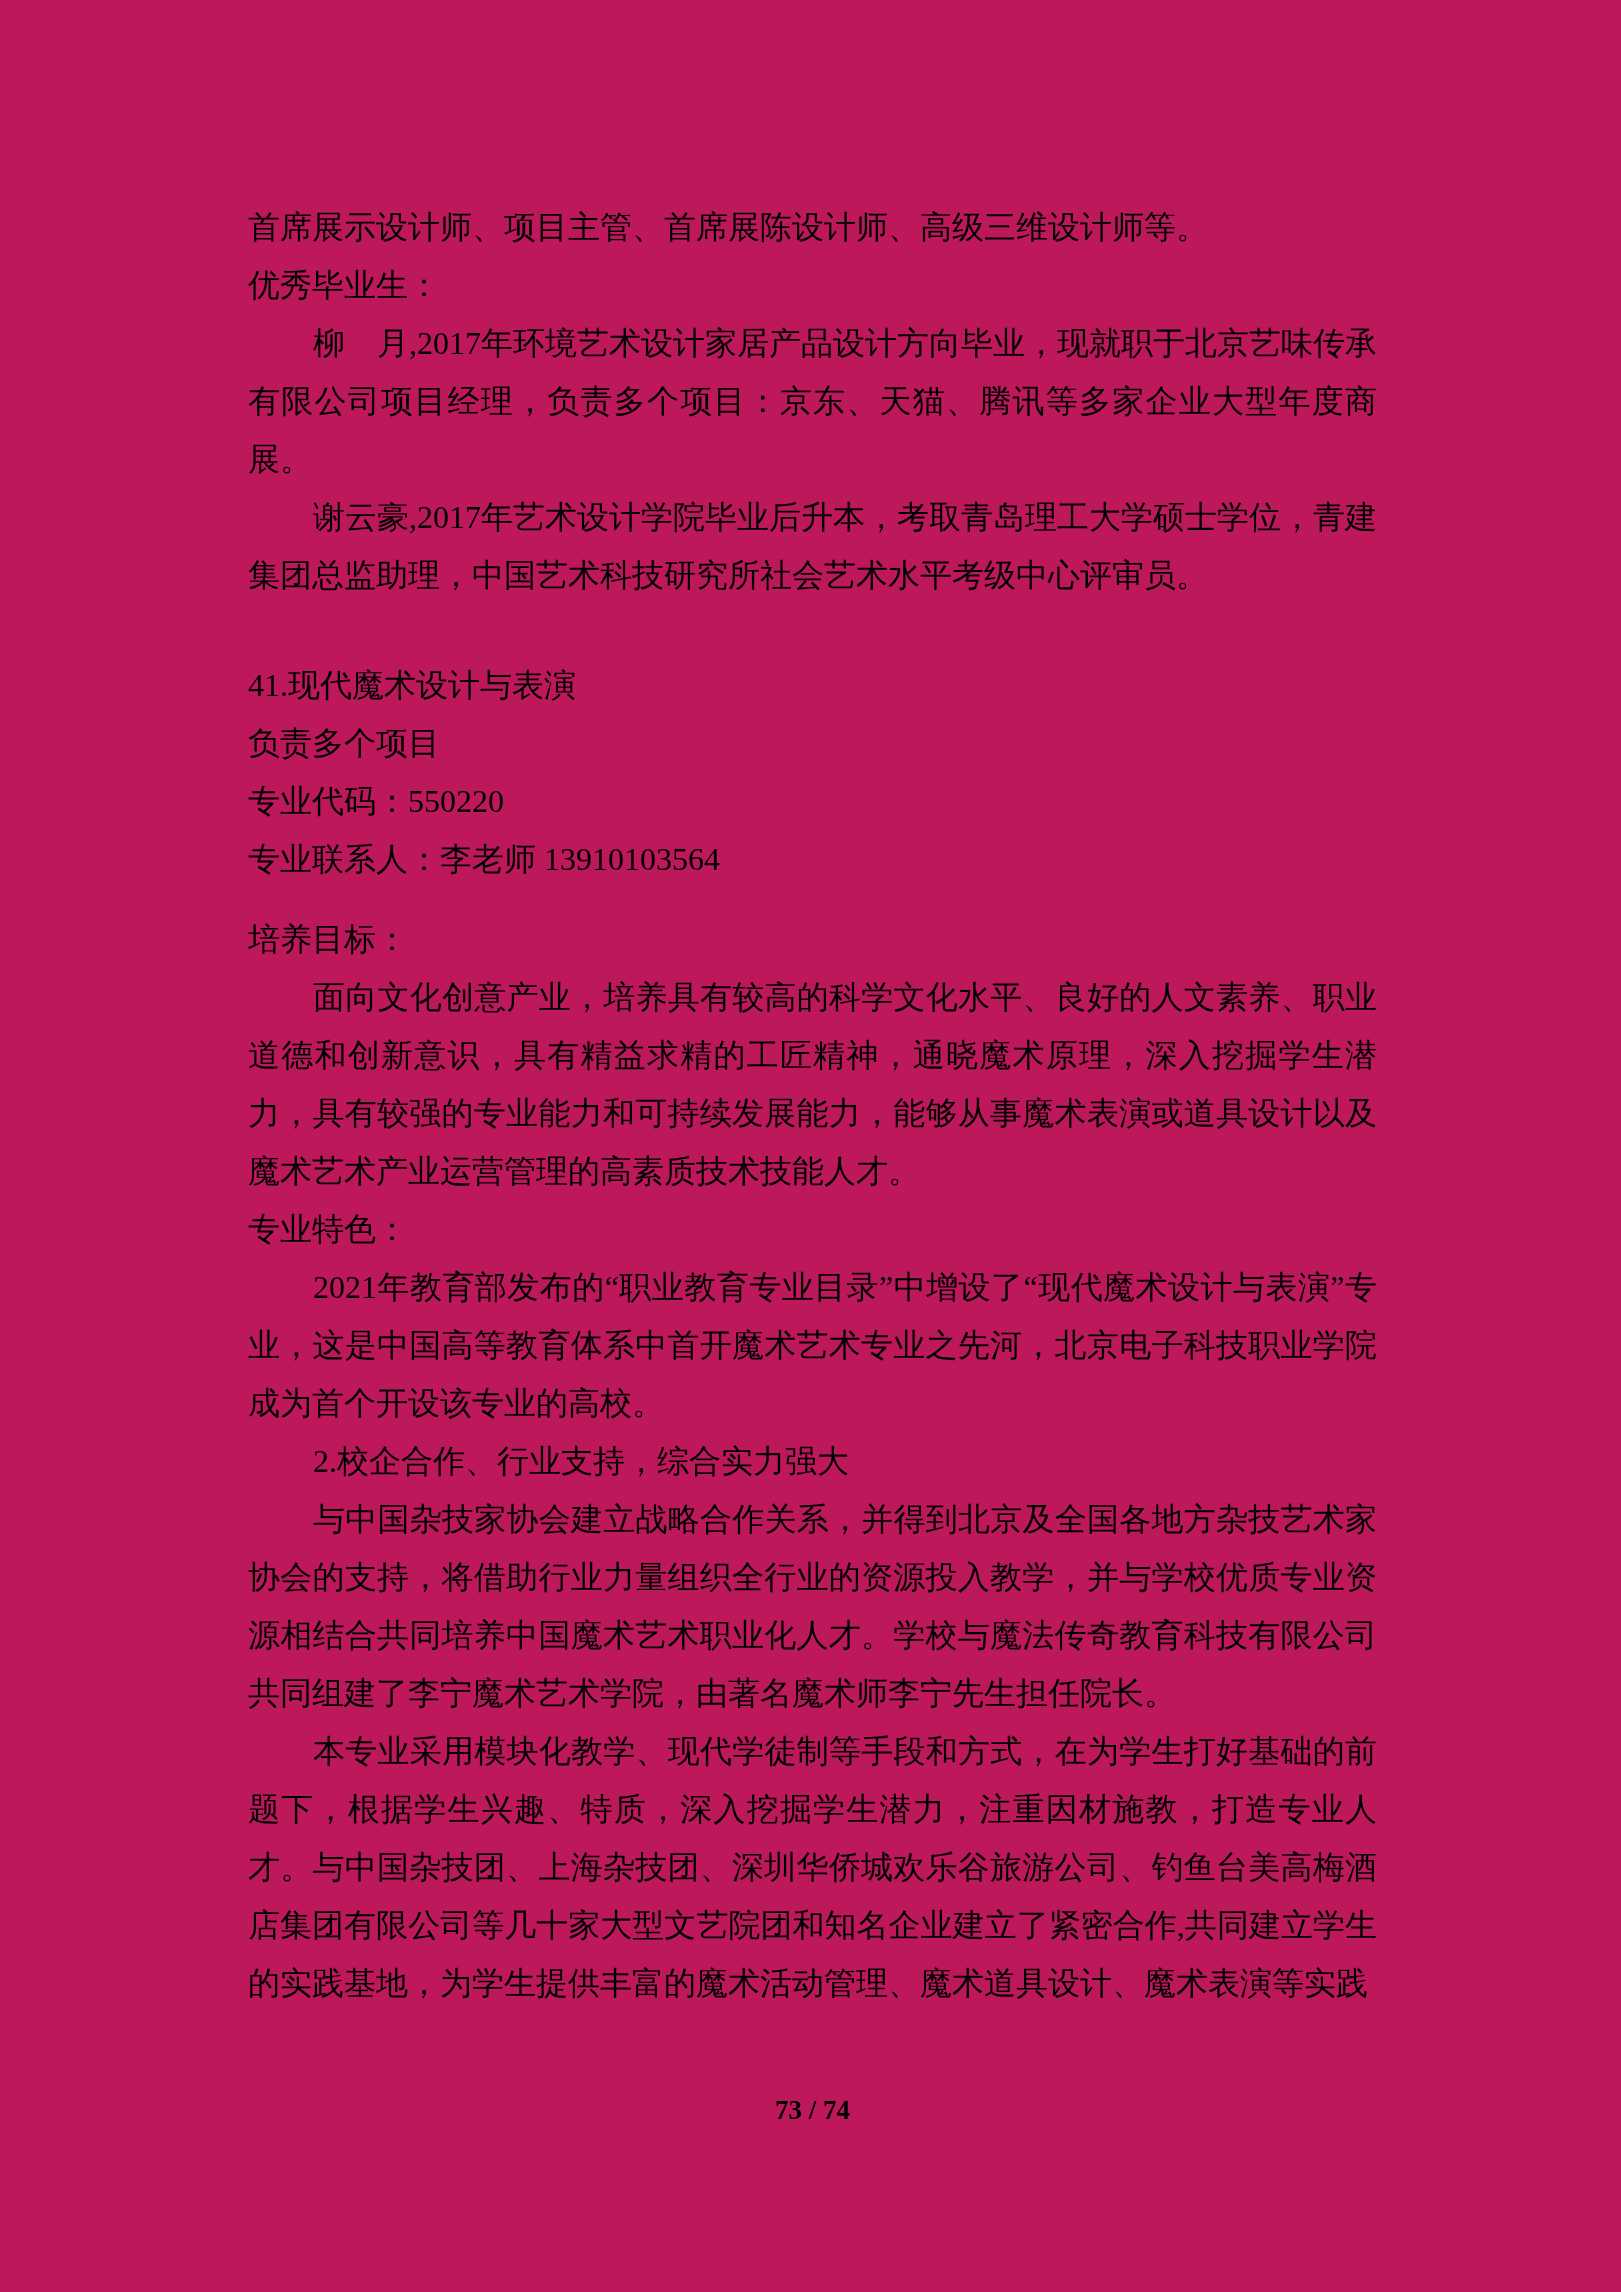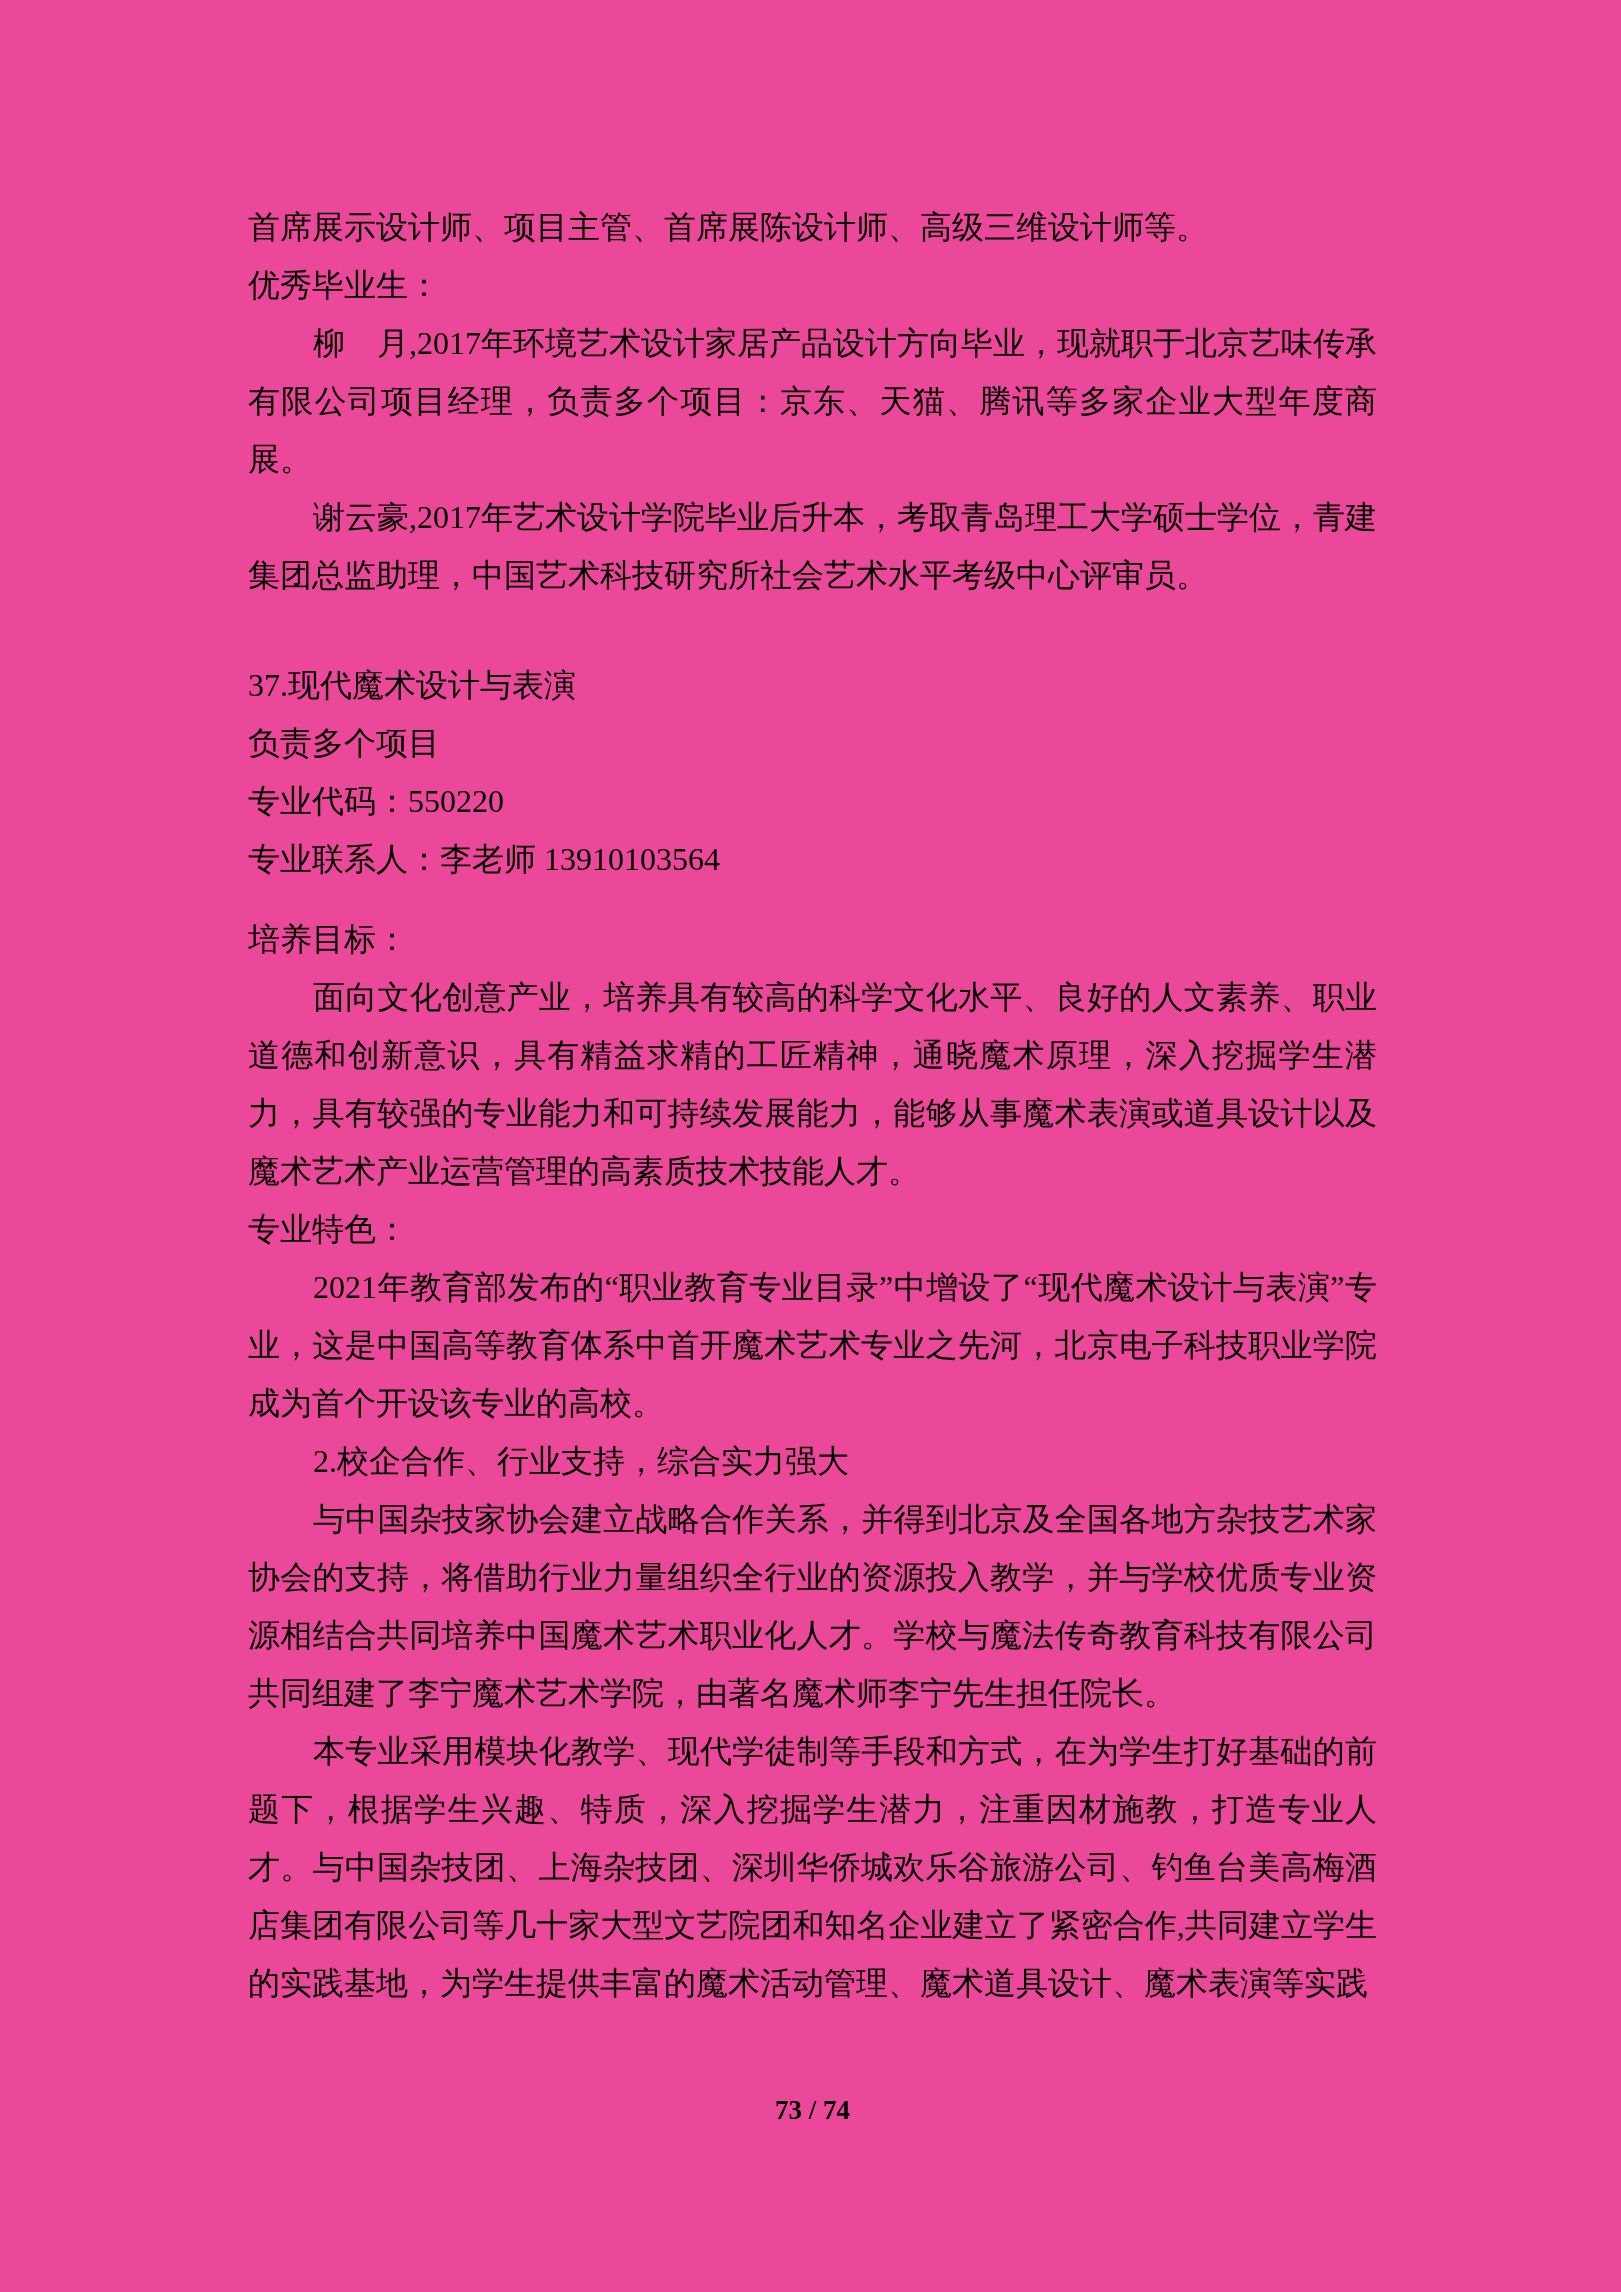--- a/index.html
+++ b/index.html
@@ -4,21 +4,21 @@
 <style>
   html, body { margin: 0; padding: 0; }
   body {
     width: 1621px;
     height: 2293px;
     position: relative;
     background: #ffffff;
     color: #000000;
     font-family: "Liberation Serif", "DejaVu Serif", serif;
   }
-  .page { position: absolute; inset: 0; background: #ec4899; }
+  .page { position: absolute; inset: 0; background: #be185d; }
   .content {
     position: absolute;
     left: 248px;
     top: 198px;
     width: 1129px;
   }
   .content p, .content h3 {
     margin: 0;
     padding: 0;
     font-size: 32px;
@@ -49,21 +49,21 @@
   <div class="content">
 
     <p class="body">首席展示设计师、项目主管、首席展陈设计师、高级三维设计师等。</p>
 
     <h3 class="hd">优秀毕业生：</h3>
 
     <p class="body ind">柳　月,2017年环境艺术设计家居产品设计方向毕业，现就职于北京艺味传承有限公司项目经理，负责多个项目：京东、天猫、腾讯等多家企业大型年度商展。</p>
 
     <p class="body ind">谢云豪,2017年艺术设计学院毕业后升本，考取青岛理工大学硕士学位，青建集团总监助理，中国艺术科技研究所社会艺术水平考级中心评审员。</p>
 
-    <h3 class="hd mt-section">37.现代魔术设计与表演</h3>
+    <h3 class="hd mt-section">41.现代魔术设计与表演</h3>
 
     <h3 class="hd">负责多个项目</h3>
 
     <h3 class="hd">专业代码：550220</h3>
 
     <h3 class="hd">专业联系人：李老师 13910103564</h3>
 
     <h3 class="hd mt-sub">培养目标：</h3>
 
     <p class="body ind">面向文化创意产业，培养具有较高的科学文化水平、良好的人文素养、职业道德和创新意识，具有精益求精的工匠精神，通晓魔术原理，深入挖掘学生潜力，具有较强的专业能力和可持续发展能力，能够从事魔术表演或道具设计以及魔术艺术产业运营管理的高素质技术技能人才。</p>

